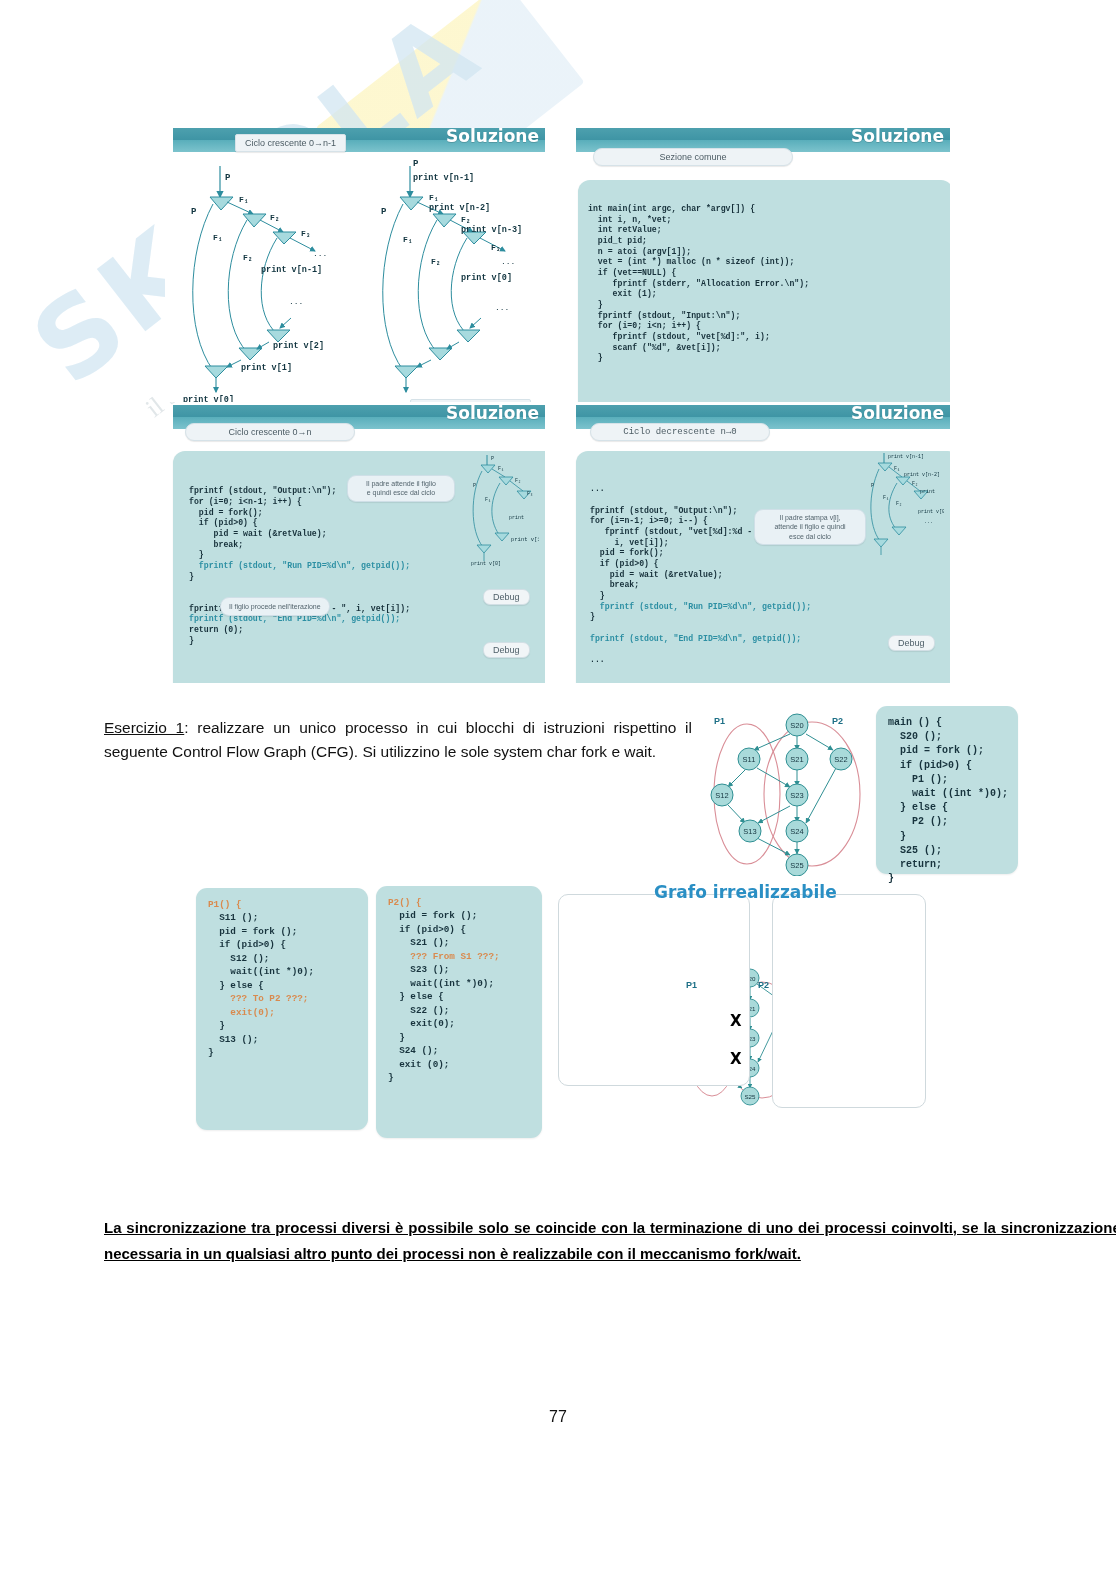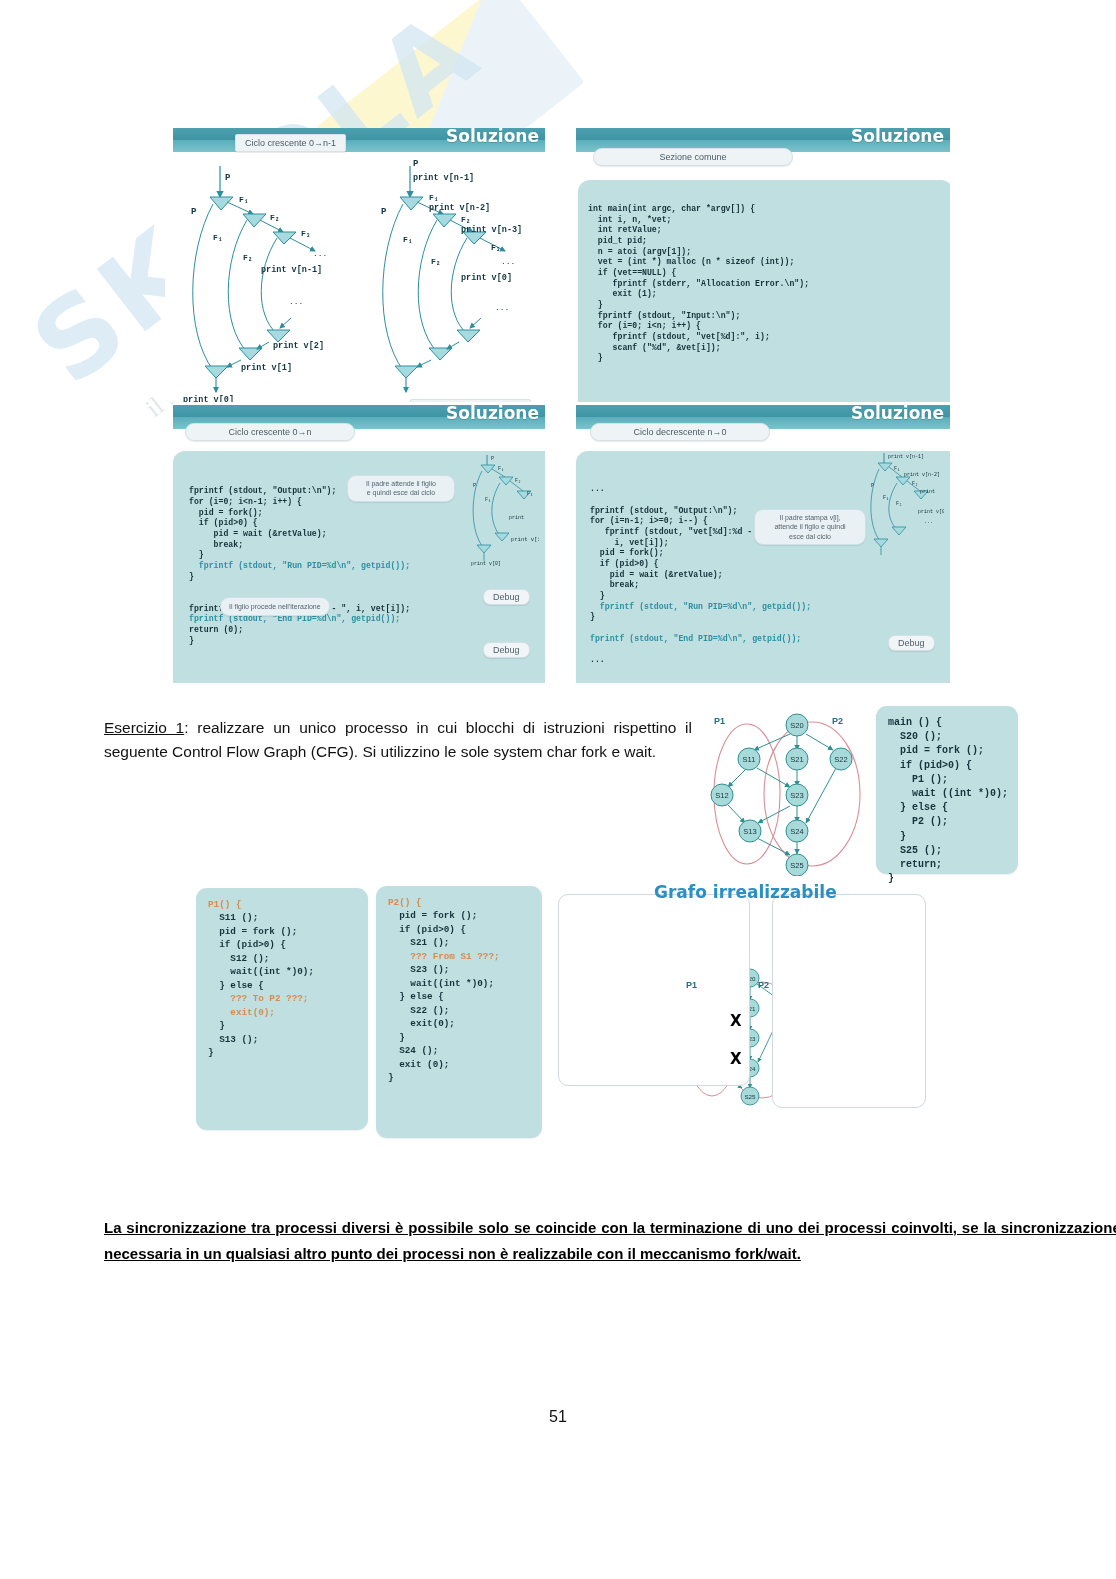--- a/index.html
+++ b/index.html
@@ -272,21 +272,21 @@
     <div class="debugtag" style="left:318px;top:160px;">Debug</div>
     <div class="debugtag" style="left:318px;top:213px;">Debug</div>
   </div>
 </div>
 
 <div class="slide" style="left:568px;top:405px;width:382px;height:278px;">
   <div class="slide-head">
     <span class="sol">Soluzione</span>
   </div>
   <div class="slide-body">
-    <div class="cloud" style="left:22px;top:-6px;width:160px;text-align:center;border-radius:18px;">Ciclo decrescente n→0</div>
+    <div class="cloud" style="left:22px;top:-6px;width:160px;text-align:center;border-radius:18px;font-family:Liberation Mono, monospace;">Ciclo decrescente n→0</div>
     <div class="codebox" style="left:8px;top:22px;width:360px;height:224px;padding-top:12px;padding-left:14px;">
       <div id="cd-lines"><div>...</div><div>&nbsp;</div><div>fprintf (stdout, "Output:\n");</div><div>for (i=n-1; i&gt;=0; i--) {</div><div>   fprintf (stdout, "vet[%d]:%d - ",</div><div>     i, vet[i]);</div><div>  pid = fork();</div><div>  if (pid&gt;0) {</div><div>    pid = wait (&amp;retValue);</div><div>    break;</div><div>  }</div><div class="cyan">  fprintf (stdout, "Run PID=%d\n", getpid());</div><div>}</div><div>&nbsp;</div><div class="cyan">fprintf (stdout, "End PID=%d\n", getpid());</div><div>&nbsp;</div><div>...</div></div>
     </div>
     <svg style="position:absolute;left:298px;top:22px;" width="78" height="110">
       <line x1="18" y1="2" x2="18" y2="12" stroke="#2d8d9e" stroke-width="1"></line>
       <polygon points="12,12 26,12 19,20" fill="#a7dade" stroke="#2d8d9e" stroke-width=".8"></polygon>
       <line x1="23" y1="16" x2="36" y2="26" stroke="#2d8d9e" stroke-width=".8"></line>
       <polygon points="30,26 44,26 37,34" fill="#a7dade" stroke="#2d8d9e" stroke-width=".8"></polygon>
       <line x1="41" y1="30" x2="54" y2="40" stroke="#2d8d9e" stroke-width=".8"></line>
       <polygon points="48,40 62,40 55,48" fill="#a7dade" stroke="#2d8d9e" stroke-width=".8"></polygon>
@@ -465,13 +465,13 @@
       </g>
   </svg>
   <div class="gx" style="left:172px;top:128px;">X</div>
   <div class="gx" style="left:172px;top:166px;">X</div>
   <div class="plabel" style="left:128px;top:96px;">P1</div>
   <div class="plabel" style="left:200px;top:96px;">P2</div>
 </div>
 
 <p class="concl" style="left:104px;top:1200px;width:1030px;">La sincronizzazione tra processi diversi è possibile solo se coincide con la terminazione di uno dei processi coinvolti, se la sincronizzazione è necessaria in un qualsiasi altro punto dei processi non è realizzabile con il meccanismo fork/wait.</p>
 
-<div class="pageno">51</div>
+<div class="pageno">77</div>
 
 </body></html>

